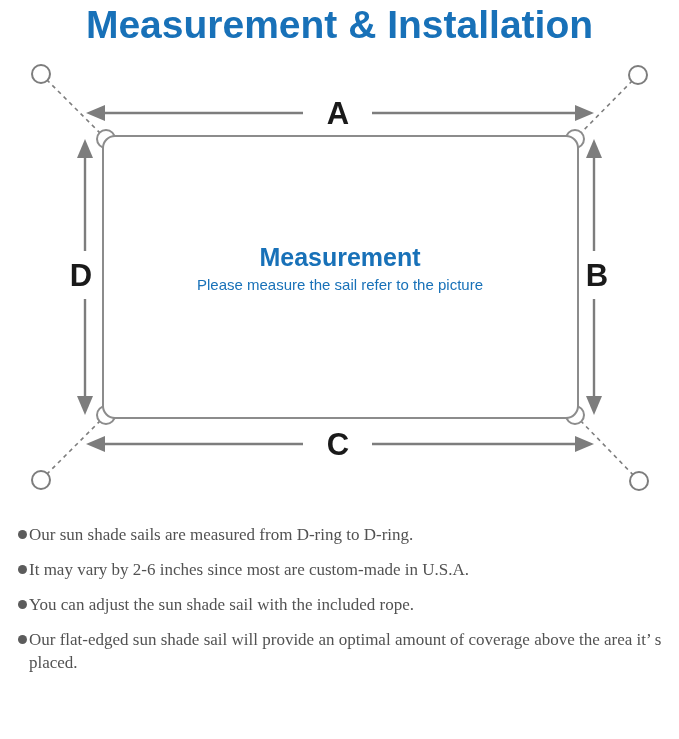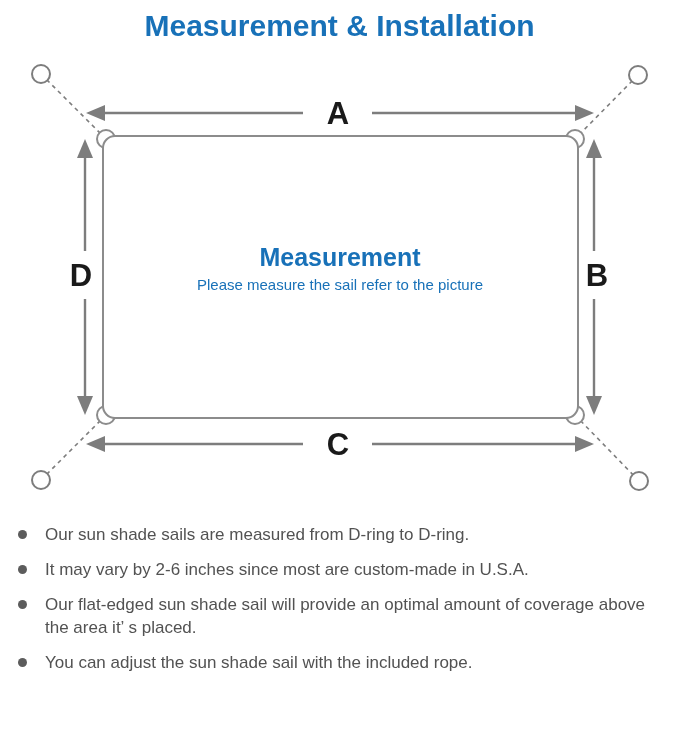--- a/index.html
+++ b/index.html
@@ -12,23 +12,23 @@
   * { margin: 0; padding: 0; box-sizing: border-box; }
   html, body {
     width: 679px; height: 739px;
     background: #ffffff;
     font-family: "Liberation Sans", sans-serif;
     overflow: hidden;
   }
   .page { width: 679px; height: 739px; position: relative; }
   .title {
     text-align: center;
-    padding-top: 9px;
+    padding-top: 3px;
     height: 52px;
-    font-size: 30px;
+    font-size: 39px;
     font-weight: 700;
     color: var(--accent-blue, #1871b8);
     letter-spacing: 0px;
   }
   .diagram-wrap { width: 679px; height: 455px; position: relative; }
   svg { display: block; }
   .rope { stroke: var(--line-gray, #7d7d7d); stroke-width: 1.6; stroke-dasharray: 4 4; fill: none; }
   .sail-rect { fill: #ffffff; stroke: var(--border-gray, #8c8c8c); stroke-width: 2; }
   .dring { fill: #ffffff; stroke: var(--border-gray, #8c8c8c); stroke-width: 2; }
   .anchor { fill: #ffffff; stroke: var(--line-gray, #7d7d7d); stroke-width: 2; }
@@ -49,25 +49,26 @@
     font-family: "Liberation Sans", sans-serif;
     font-size: 15px;
     fill: var(--accent-blue, #1871b8);
     text-anchor: middle;
   }
   .bullets {
     padding: 16px 12px 0 18px;
   }
   .bullet-item {
     display: flex;
-    gap: 18px;
+    gap: 2px;
     margin-bottom: 12px;
     color: var(--text-gray, #525252);
     font-size: 17px;
     line-height: 23px;
+    font-family: Liberation Serif, serif;
   }
   .bullet-dot {
     flex: 0 0 auto;
     width: 9px; height: 9px;
     margin-top: 7px;
     border-radius: 50%;
     background: var(--bullet-gray, #5c5c5c);
   }
   .bullet-text { flex: 1 1 auto; }
 </style>
@@ -131,21 +132,21 @@
     <div class="bullet-item">
       <span class="bullet-dot"></span>
       <span class="bullet-text">Our sun shade sails are measured from D-ring to D-ring.</span>
     </div>
     <div class="bullet-item">
       <span class="bullet-dot"></span>
       <span class="bullet-text">It may vary by 2-6 inches since most are custom-made in U.S.A.</span>
     </div>
     <div class="bullet-item">
       <span class="bullet-dot"></span>
-      <span class="bullet-text">Our flat-edged sun shade sail will provide an optimal amount of coverage above the area it’ s placed.</span>
+      <span class="bullet-text">You can adjust the sun shade sail with the included rope.</span>
     </div>
     <div class="bullet-item">
       <span class="bullet-dot"></span>
-      <span class="bullet-text">You can adjust the sun shade sail with the included rope.</span>
+      <span class="bullet-text">Our flat-edged sun shade sail will provide an optimal amount of coverage above the area it’ s placed.</span>
     </div>
   </div>
 
 </div>
 
 </body></html>

